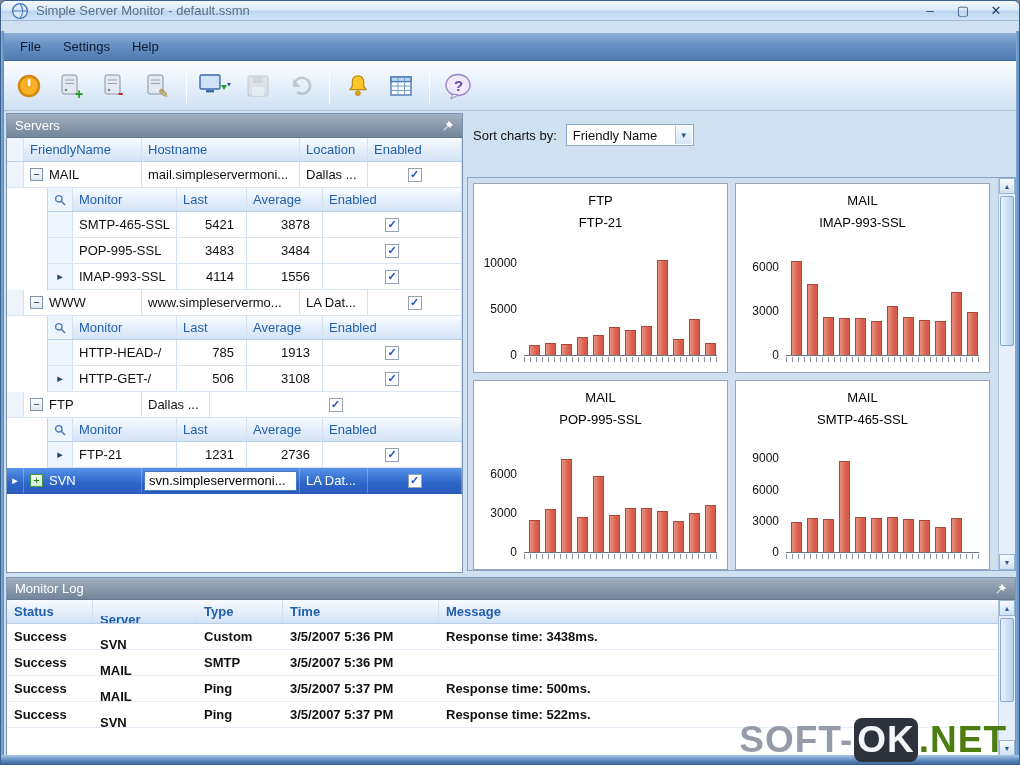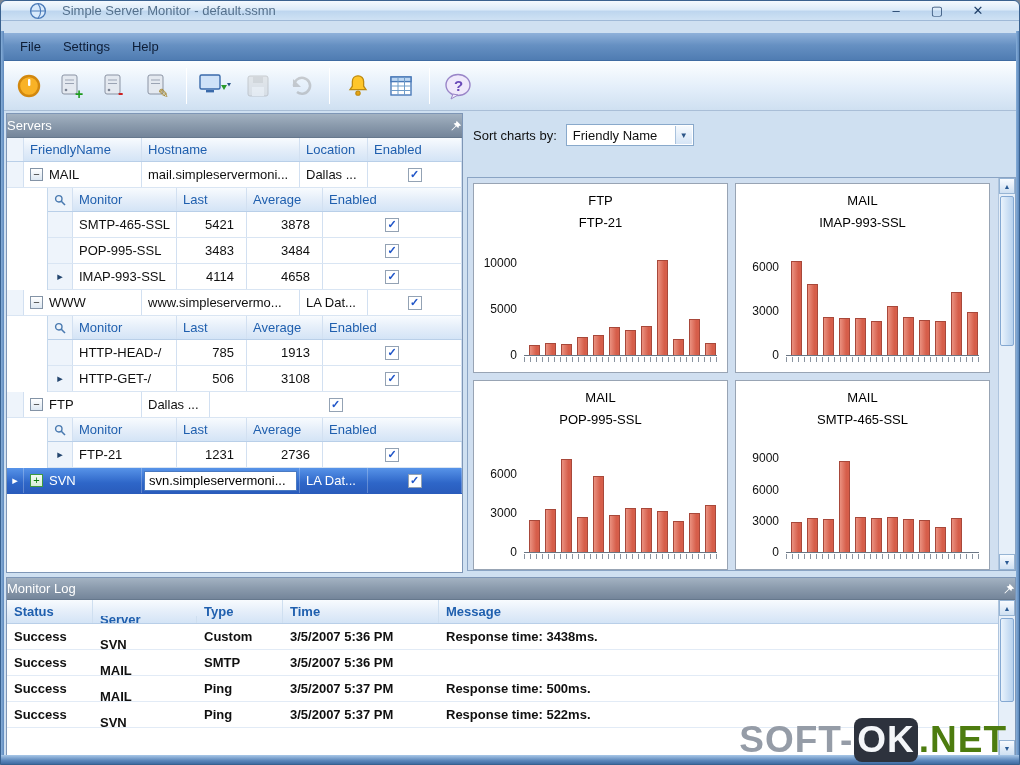--- a/index.html
+++ b/index.html
@@ -7,21 +7,21 @@
   .window { position:relative; width:1020px; height:765px; background:#cfe0f1;
             border:1px solid #39618f; border-radius:6px 6px 0 0; overflow:hidden; }
   .frame-l,.frame-r { position:absolute; top:30px; bottom:0; width:3px;
             background:linear-gradient(90deg,#86aed8,#5d88bc); z-index:40; }
   .frame-l{left:0;} .frame-r{right:0;}
   .frame-b { position:absolute; left:0; right:0; bottom:0; height:9px;
             background:linear-gradient(#a9c8e8,#5d88bc 60%,#3f6ba2); z-index:40; }
 
   
   .titlebar { position:absolute; top:0; left:0; right:0; height:20px; display:flex; align-items:center;
-            padding:0 28px; gap:15px; border-radius:6px 6px 0 0;
+            padding:0 10px; gap:7px; border-radius:6px 6px 0 0;
             background:linear-gradient(#f4f9fe,#dcebf9 45%,#bed6ef 55%,#cfe2f4);
             border-bottom:1px solid #9fb9d7; }
   .title-text { font-size:13px; color:#54708c; flex:1; }
   .winbtn { width:26px; height:20px; display:flex; align-items:center; justify-content:center;
             color:#1f3f68; font-size:13px; }
 
   
   .menubar { position:absolute; top:32px; left:0; right:0; height:28px; display:flex; align-items:stretch;
             padding-left:8px; background:linear-gradient(#8fb1da,#6690c2 45%,#54202000 0),linear-gradient(#8fb1da,#6690c2 45%,#4f7cb2);
             border-bottom:1px solid #3f6ba2; }
@@ -29,21 +29,21 @@
 
   
   .toolbar { position:absolute; top:60px; left:0; right:0; height:50px; display:flex; align-items:center;
             padding:0 8px; gap:3px; background:linear-gradient(#fcfeff,#e3eefa 55%,#cfe0f1);
             border-bottom:1px solid #a9bed7; }
   .tbtn { width:40px; height:42px; display:flex; align-items:center; justify-content:center; border-radius:3px; }
   .tbtn.disabled { opacity:.42; filter:grayscale(1); }
   .tsep { width:1px; height:36px; background:#b2c5db; border-right:1px solid #ffffff; margin:0 5px; }
 
   
-  .panel-header { height:24px; display:flex; align-items:center; padding:0 0; font-size:13px; color:#fff;
+  .panel-header { height:24px; display:flex; align-items:center; padding:0 8px; font-size:13px; color:#fff;
             background:linear-gradient(#a3b2c2,#8a9aac 50%,#74859a);
             border-bottom:1px solid #66788d; }
   .panel-header .ph-title { flex:1; }
 
   
   .servers-panel { position:absolute; top:112px; left:5px; width:457px; height:460px;
             background:#fff; border:1px solid #7e96b6; z-index:5; }
   .servers-body { position:absolute; top:24px; left:0; right:0; bottom:0; overflow:hidden; font-size:13px; background:#fff; }
 
   .srow { display:flex; height:26px; align-items:stretch; border-bottom:1px solid #d9e5f3; color:#101010; }
@@ -311,21 +311,21 @@
         <div class="cell c-en2">
               <span class="checkbox">✓</span>
             </div>
       </div>
           <div class="srow">
         <div class="cell gut2">
               <span class="cur">▸</span>
             </div>
         <div class="cell c-mon">IMAP-993-SSL</div>
         <div class="cell c-last">4114</div>
-        <div class="cell c-avg">4658</div>
+        <div class="cell c-avg">1556</div>
         <div class="cell c-en2">
               <span class="checkbox">✓</span>
             </div>
       </div>
         </div>
         <div class="srow server">
     <div class="cell gut"></div>
     <div class="cell c-fn">
             <span class="expander">−</span>
             <span>WWW</span>

